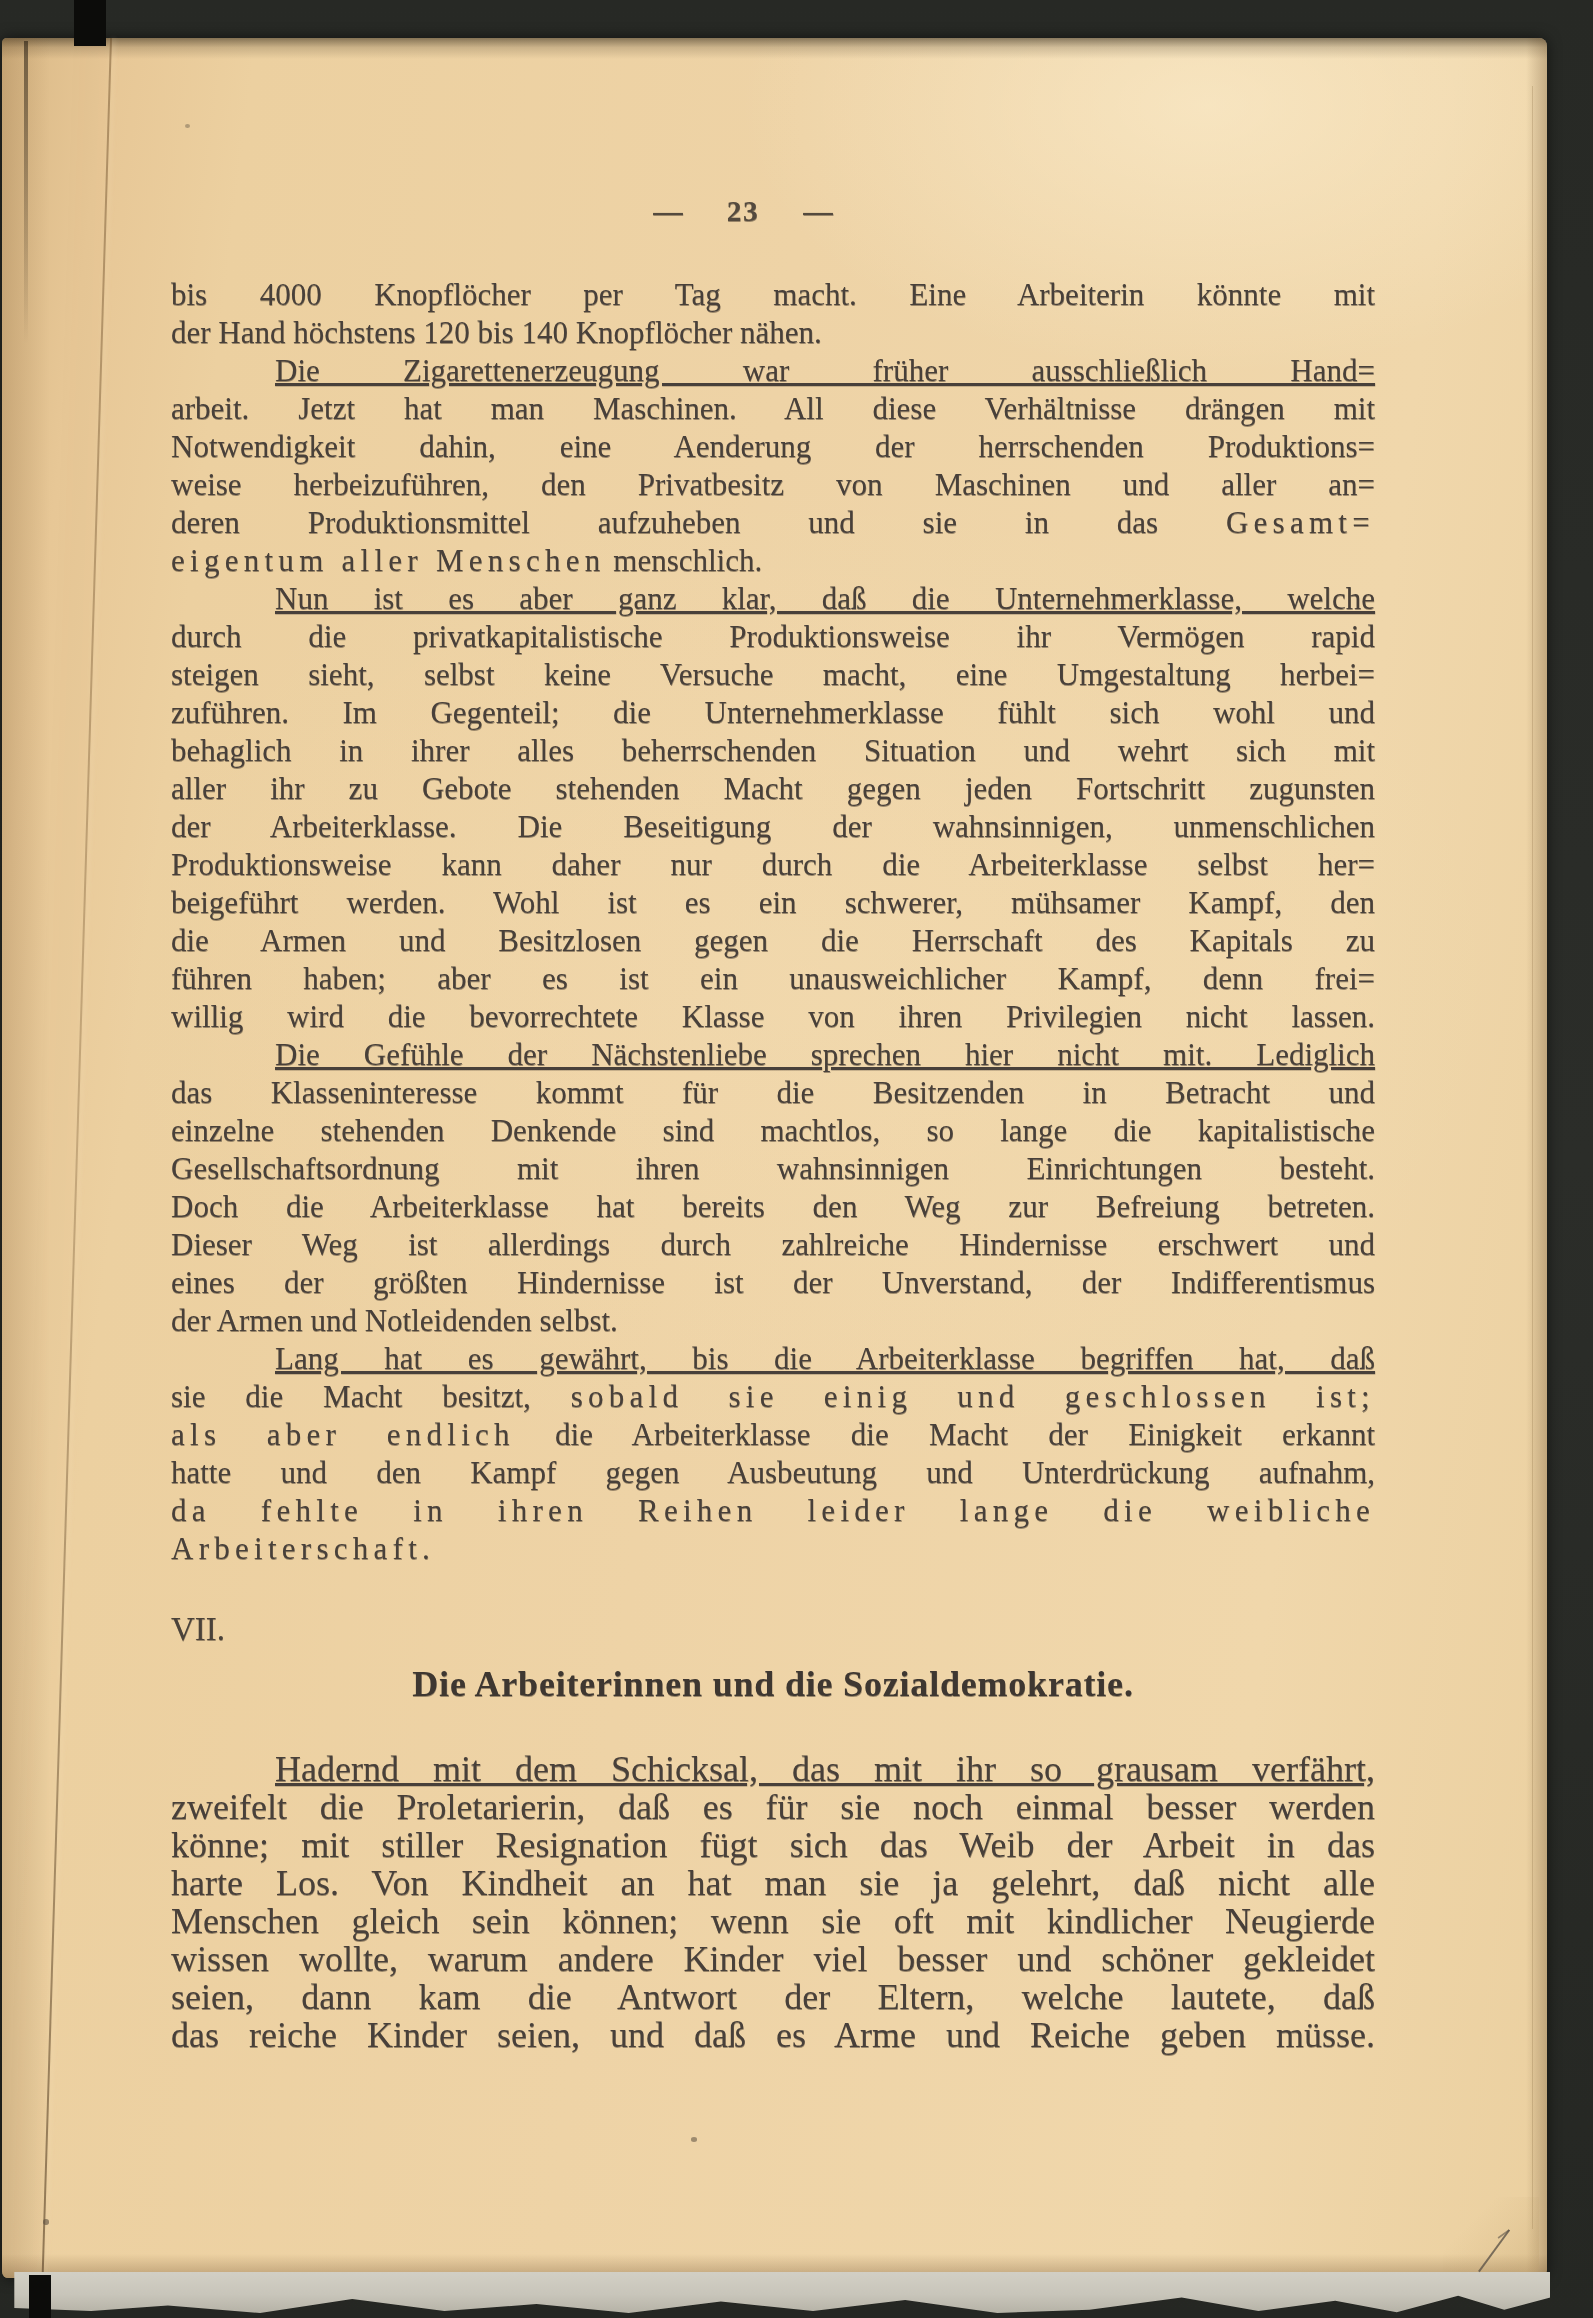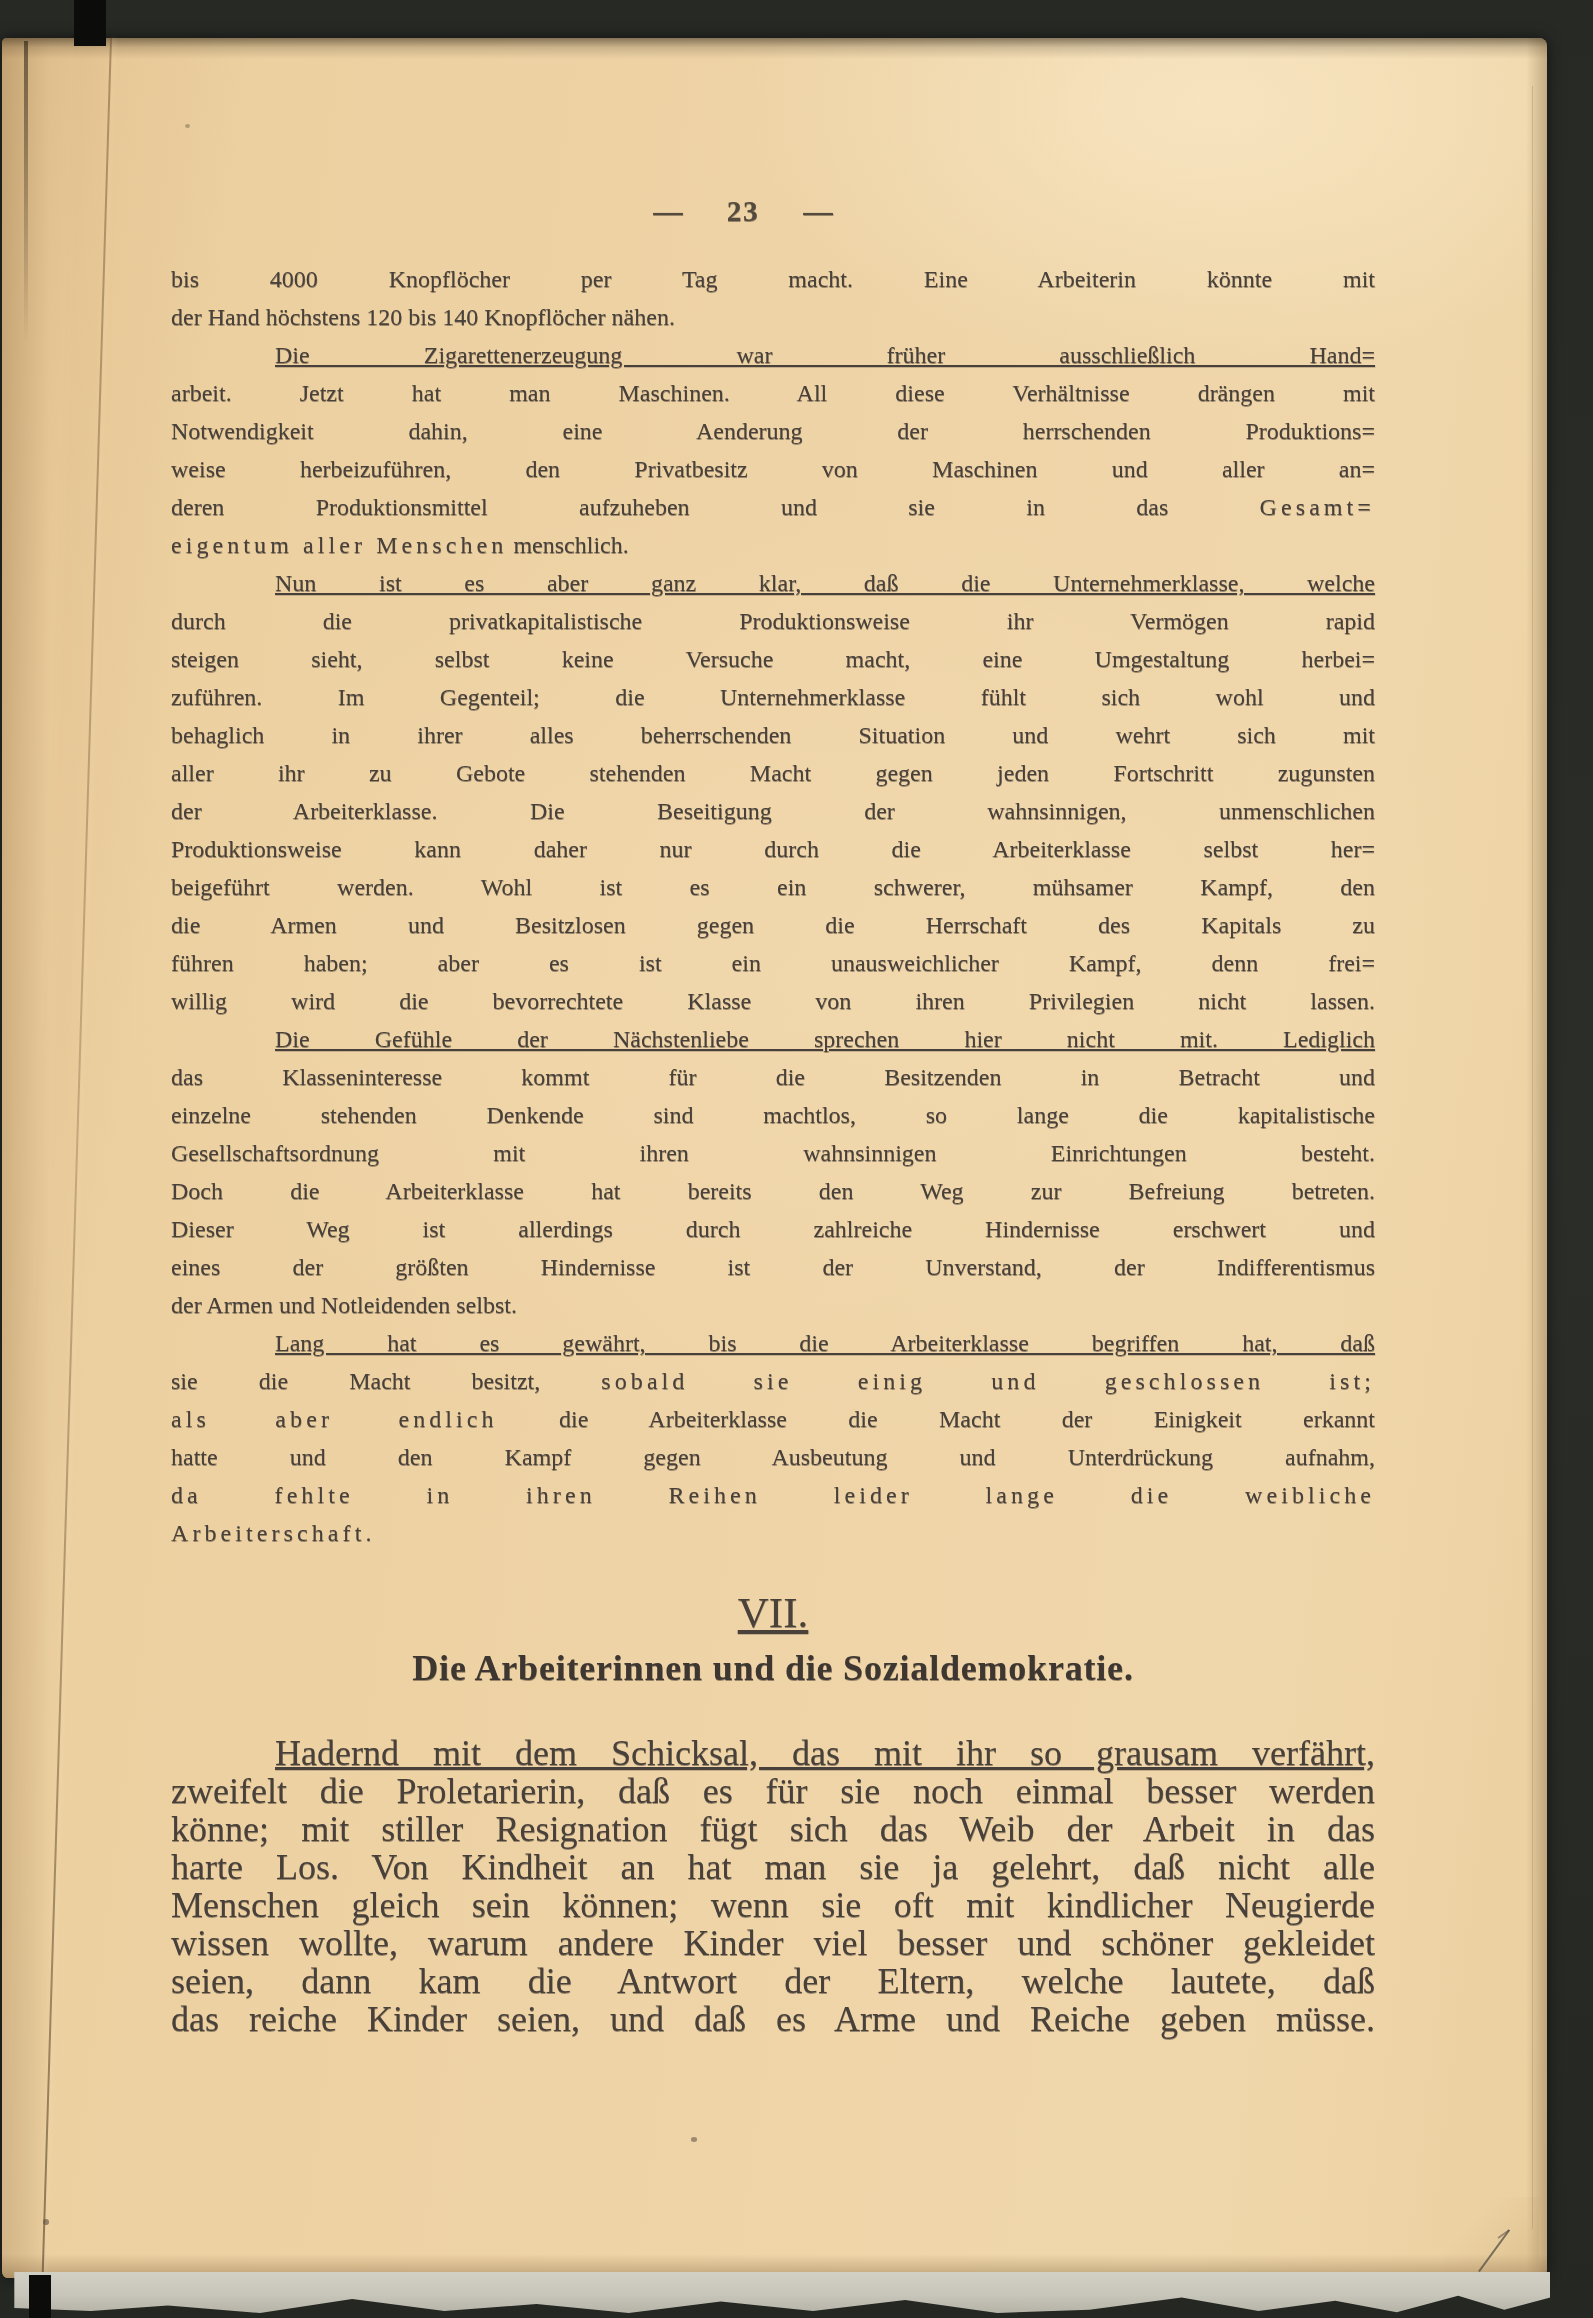--- a/index.html
+++ b/index.html
@@ -61,31 +61,31 @@
     position:absolute;left:171px;top:195px;width:1204px;
     color:#48403a;
     text-shadow:0.3px 0.5px 0.6px rgba(70,58,45,0.50);
   }
   .pagehead{
     display:flex;justify-content:center;align-items:center;gap:44px;
     height:33px;font-size:29.5px;font-weight:bold;color:#544a3e;
     transform:translateX(-30px);
   }
   .pagehead .num{letter-spacing:1.6px;}
-  .bodytext{margin-top:32px;font-size:24px;}
+  .bodytext{margin-top:48px;font-size:31px;}
   .line{
     line-height:38px;height:38px;
     text-align:justify;text-align-last:justify;text-justify:inter-word;
   }
   .line.last{text-align-last:left;}
   .line.indent{text-indent:104px;text-decoration:underline;}
   .sp{letter-spacing:0.17em;}
   .section-number{
     margin-top:41px;height:40px;line-height:40px;
-    text-align:center;font-size:43px;color:#4a423a;text-decoration:underline;
+    text-align:left;font-size:33px;color:#4a423a;
   }
   .section-title{
     margin-top:9.6px;height:51px;line-height:51px;
     text-align:center;font-size:36px;font-weight:bold;letter-spacing:0.8px;color:#3e3731;
   }
   .bodytext2{margin-top:40px;font-size:36px;}
 </style>
 </head>
 <body>
 

